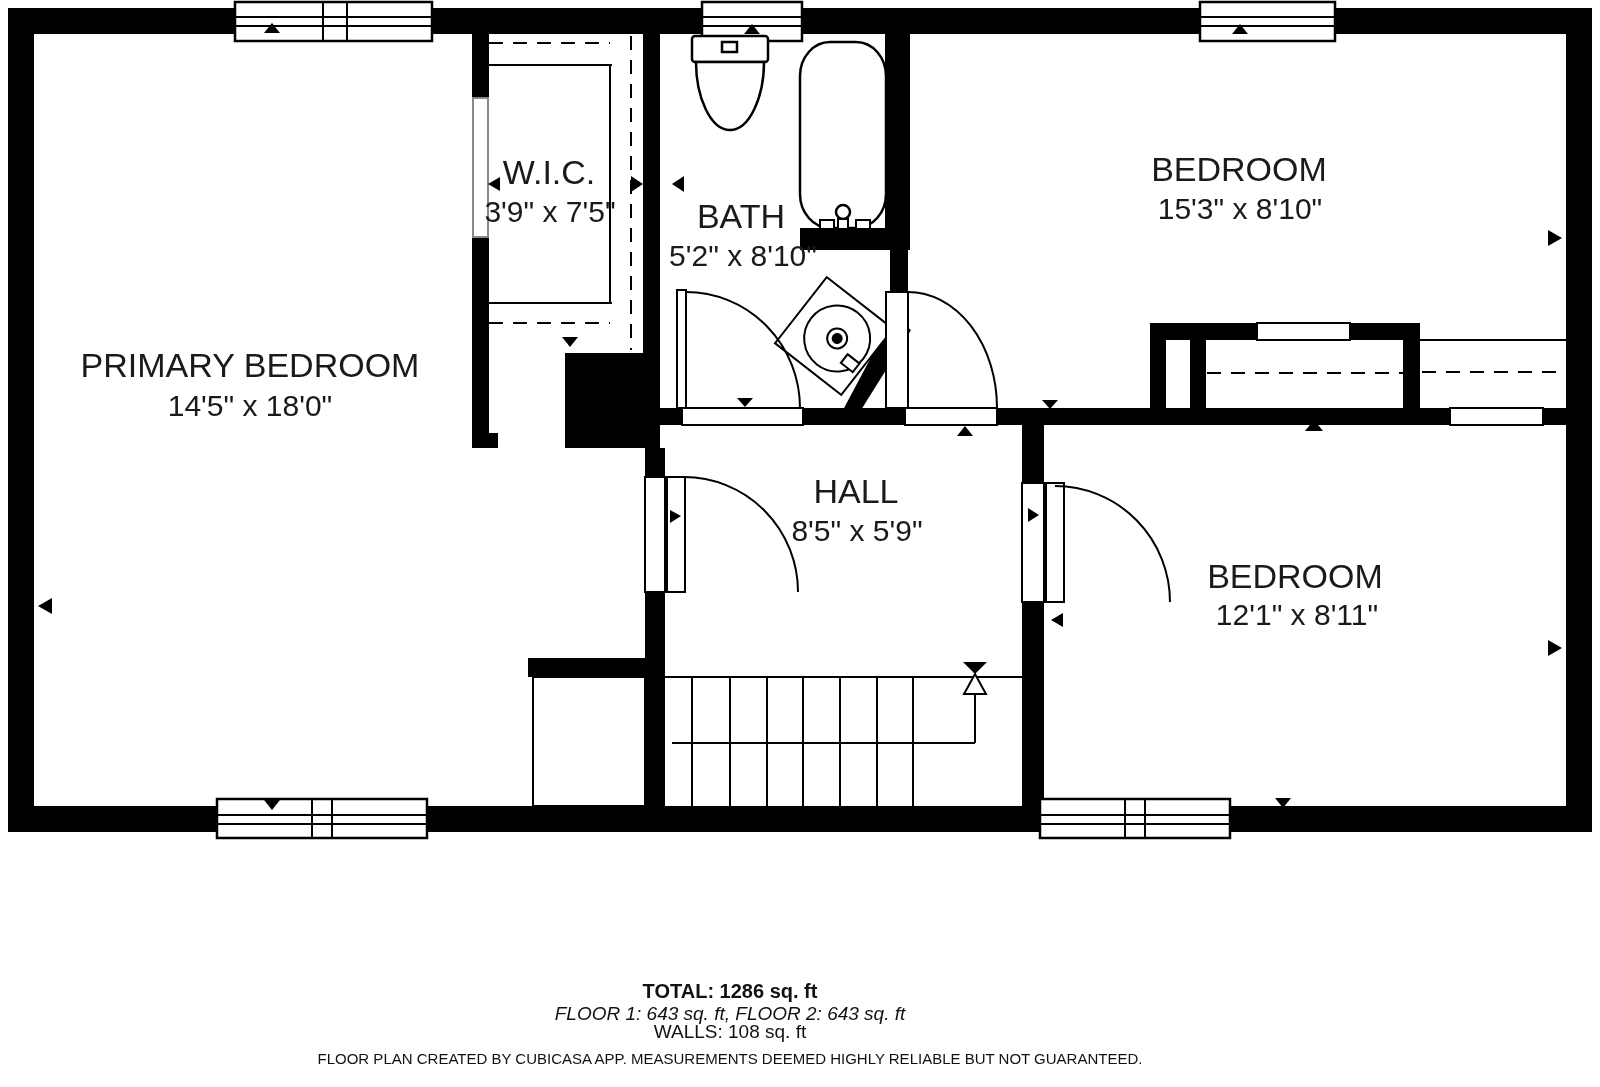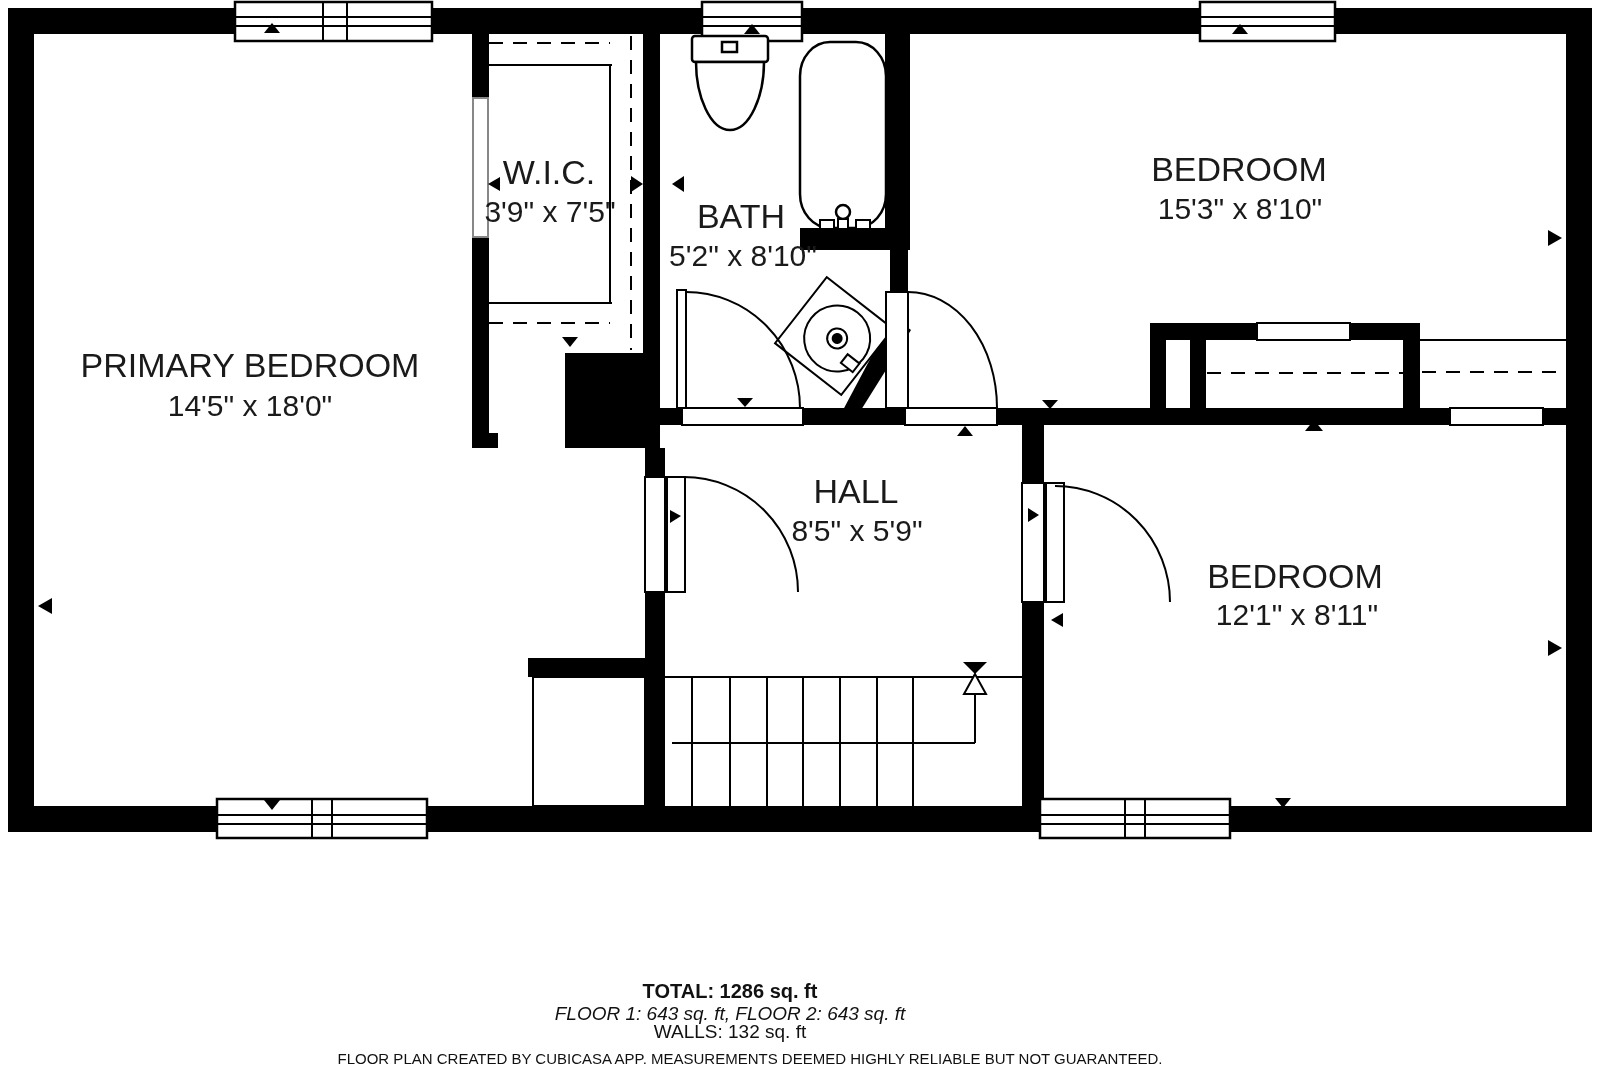--- a/index.html
+++ b/index.html
@@ -4,21 +4,21 @@
 <style>
   html,body{margin:0;padding:0;background:#ffffff;}
   body{width:1600px;height:1087px;position:relative;font-family:"Liberation Sans",sans-serif;overflow:hidden;}
   #plan-svg{position:absolute;left:0;top:0;}
   .room-name{font-size:34px;fill:#1a1a1a;}
   .room-dims{font-size:30px;fill:#1a1a1a;}
   .footer-line{position:absolute;left:0;width:1460px;text-align:center;color:#111;}
   .footer-total{top:980px;font-size:20px;font-weight:bold;}
   .footer-floors{top:1003px;font-size:19px;font-style:italic;}
   .footer-walls{top:1021px;font-size:19px;}
-  .footer-disclaimer{top:1050px;font-size:15px;padding-left:20px;}
+  .footer-disclaimer{top:1050px;font-size:15px;}
 </style>
 </head>
 <body>
 
 <svg id="plan-svg" width="1600" height="1087" viewBox="0 0 1600 1087">
 
   <g fill="#000000">
 
     <rect x="8" y="8" width="1584" height="26"></rect>
     <rect x="8" y="806" width="1584" height="26"></rect>
@@ -201,14 +201,14 @@
     <text class="room-dims" x="1240" y="219">15'3" x 8'10"</text>
     <text class="room-name" x="856" y="503">HALL</text>
     <text class="room-dims" x="857" y="541">8'5" x 5'9"</text>
     <text class="room-name" x="1295" y="588">BEDROOM</text>
     <text class="room-dims" x="1297" y="625">12'1" x 8'11"</text>
   </g>
 </svg>
 
 <div class="footer-line footer-total">TOTAL: 1286 sq. ft</div>
 <div class="footer-line footer-floors">FLOOR 1: 643 sq. ft, FLOOR 2: 643 sq. ft</div>
-<div class="footer-line footer-walls">WALLS: 132 sq. ft</div>
+<div class="footer-line footer-walls">WALLS: 108 sq. ft</div>
 <div class="footer-line footer-disclaimer">FLOOR PLAN CREATED BY CUBICASA APP. MEASUREMENTS DEEMED HIGHLY RELIABLE BUT NOT GUARANTEED.</div>
 
 </body></html>

